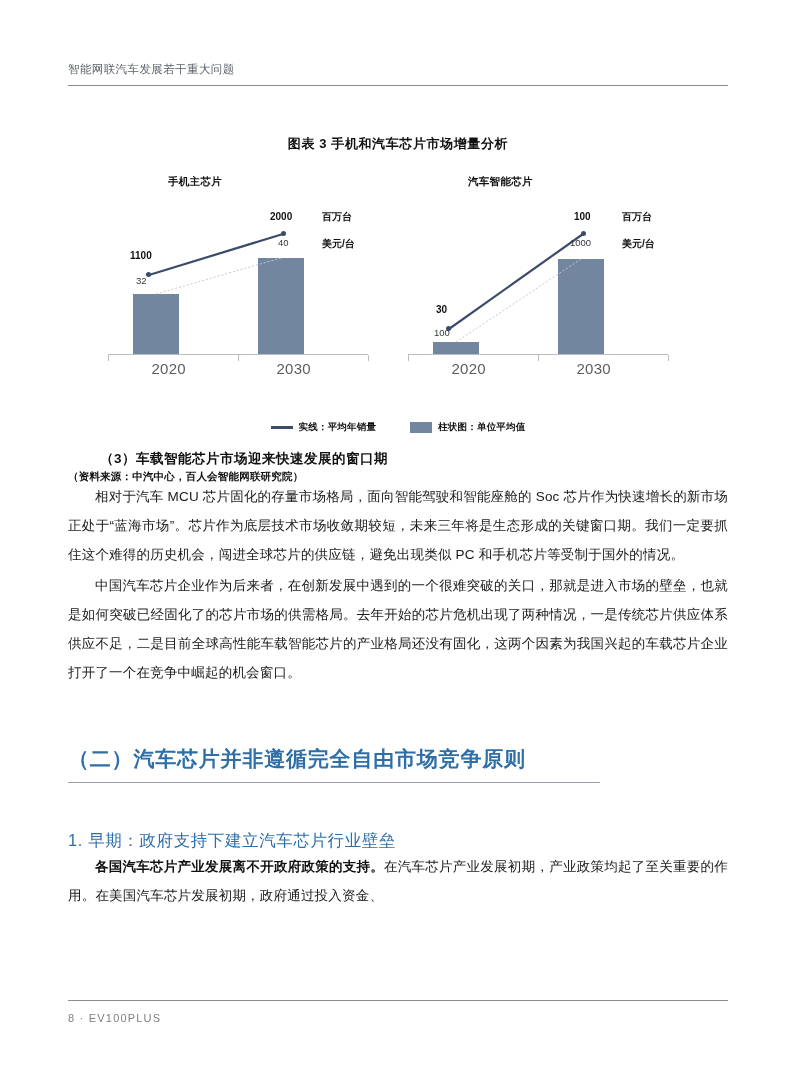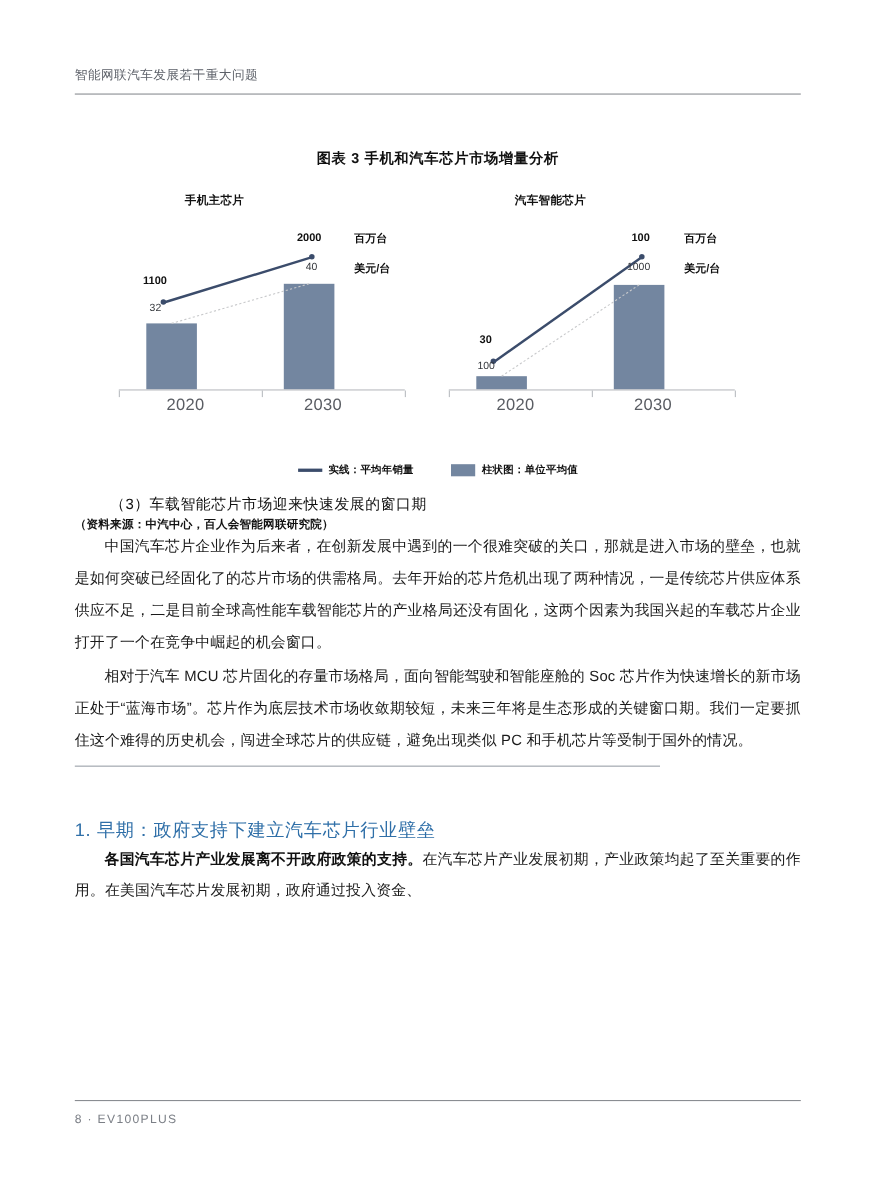--- a/index.html
+++ b/index.html
@@ -188,21 +188,21 @@
 
   
   .content {
     position: absolute;
     left: 68px;
     top: 450px;
     width: 660px;
   }
   .sub-heading {
     font-size: 13.5px;
-    font-weight: normal;
+    font-weight: bold;
     color: #111;
     letter-spacing: 0.5px;
     margin: 0 0 14px 32px;
   }
   p.body {
     margin: 0 0 0 0;
     font-size: 13.5px;
     line-height: 29px;
     color: #1a1a1a;
     text-align: justify;
@@ -344,23 +344,24 @@
         <span class="legend-swatch"></span>
         <span>柱状图：单位平均值</span>
       </div>
     </div>
 
     <div class="figure-source">（资料来源：中汽中心，百人会智能网联研究院）</div>
   </div>
 
   <div class="content">
     <div class="sub-heading">（3）车载智能芯片市场迎来快速发展的窗口期</div>
+    <p class="body">相对于汽车 MCU 芯片固化的存量市场格局，面向智能驾驶和智能座舱的 Soc 芯片作为快速增长的新市场正处于“蓝海市场”。芯片作为底层技术市场收敛期较短，未来三年将是生态形成的关键窗口期。我们一定要抓住这个难得的历史机会，闯进全球芯片的供应链，避免出现类似 PC 和手机芯片等受制于国外的情况。</p>
     <p class="body">中国汽车芯片企业作为后来者，在创新发展中遇到的一个很难突破的关口，那就是进入市场的壁垒，也就是如何突破已经固化了的芯片市场的供需格局。去年开始的芯片危机出现了两种情况，一是传统芯片供应体系供应不足，二是目前全球高性能车载智能芯片的产业格局还没有固化，这两个因素为我国兴起的车载芯片企业打开了一个在竞争中崛起的机会窗口。</p>
-    <p class="body">相对于汽车 MCU 芯片固化的存量市场格局，面向智能驾驶和智能座舱的 Soc 芯片作为快速增长的新市场正处于“蓝海市场”。芯片作为底层技术市场收敛期较短，未来三年将是生态形成的关键窗口期。我们一定要抓住这个难得的历史机会，闯进全球芯片的供应链，避免出现类似 PC 和手机芯片等受制于国外的情况。</p>
-
+
+    <div class="section-heading">（二）汽车芯片并非遵循完全自由市场竞争原则</div>
     <div class="section-rule"></div>
 
     <div class="numbered-heading">1. 早期：政府支持下建立汽车芯片行业壁垒</div>
 
     <p class="body para-after-heading"><span class="bold-lead">各国汽车芯片产业发展离不开政府政策的支持。</span><span>在汽车芯片产业发展初期，产业政策均起了至关重要的作用。在美国汽车芯片发展初期，政府通过投入资金、</span></p>
   </div>
 
   <div class="footer">
     <div class="footer-rule"></div>
     <div class="footer-text"><span>8</span> <span>·</span> <span>EV100PLUS</span></div>

